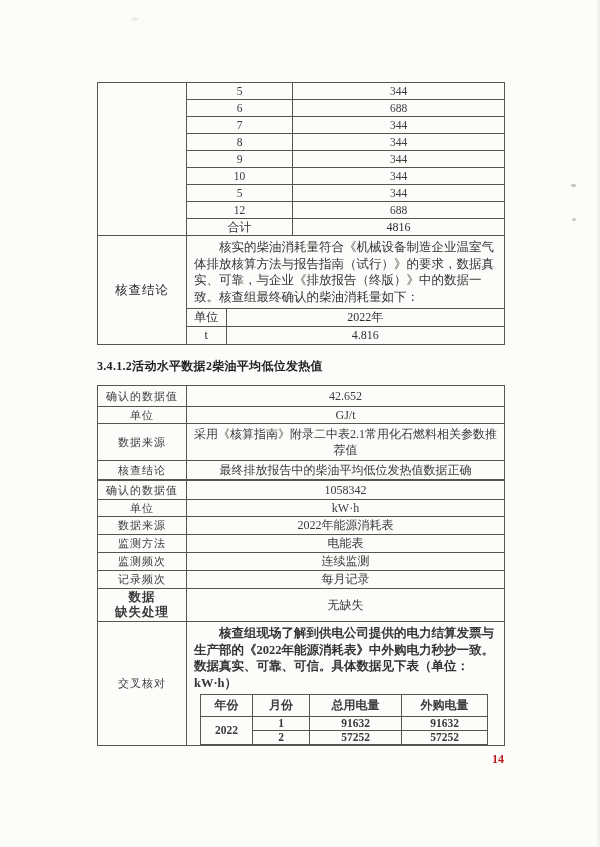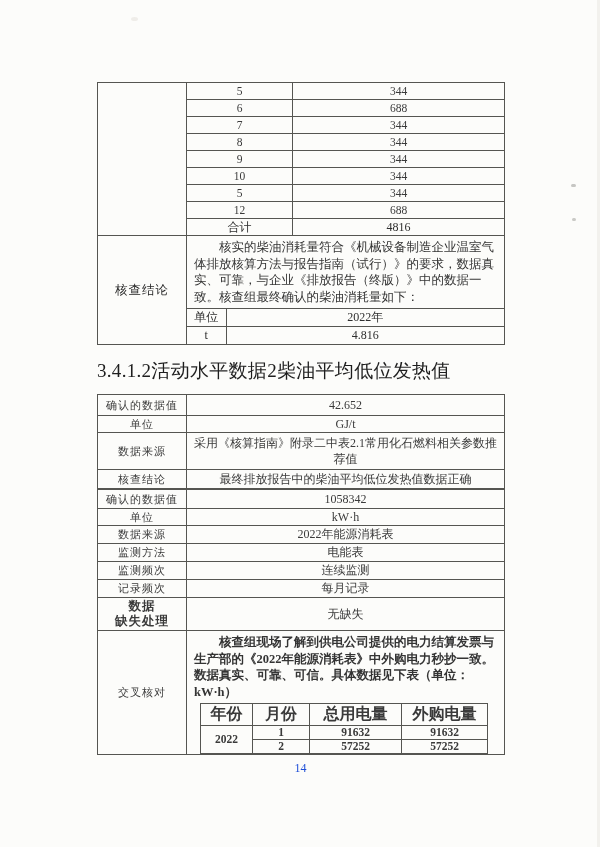--- a/index.html
+++ b/index.html
@@ -19,38 +19,38 @@
   .label-cell{font-weight:normal;font-size:12.5px;color:#262626;letter-spacing:1px;}
   
   .concl-cell{padding:0;text-align:left;}
   .para{font-size:12.5px;line-height:16.5px;text-align:left;text-indent:2em;padding:3px 7px 1px 7px;color:#343434;}
   .inner-sum{width:100%;margin-top:2px;}
   .inner-sum td{border:1px solid #555551;height:17px;font-size:12px;text-align:center;}
   .inner-sum td:first-child{border-left:none;}
   .inner-sum td:last-child{border-right:none;}
   .inner-sum tr:last-child td{border-bottom:none;}
   
-  .heading{font-size:19px;font-weight:normal;color:#1e1e1e;margin:13px 0 10px 0;letter-spacing:0.3px;}
+  .heading{font-size:12px;font-weight:bold;color:#1e1e1e;margin:13px 0 10px 0;letter-spacing:0.3px;}
   
   .kv td{font-size:12px;color:#3a3a3a;}
   .kv .label-cell{font-size:11px;margin-left:25px;}
   .r20 td{height:20px;}
   .r17 td{height:16px;}
   .r34 td{height:34px;}
   .r18 td{height:18px;}
   .r33 td{height:32px;}
   .kv .wrap-val{font-size:12px;line-height:16px;padding:1px 2px;}
   .two-line div{line-height:15px;font-weight:bold;font-size:12.5px;letter-spacing:1px;}
   
   .cross-cell{padding:0;text-align:left;vertical-align:top;font-weight:bold;}
   .inner-cross{width:287px;margin:2px 0 0 13px;}
   .inner-cross td{border:1px solid #555551;text-align:center;}
-  .inner-cross .hdr td{height:21px;font-size:16px;}
+  .inner-cross .hdr td{height:21px;font-size:12px;}
   .inner-cross .dr td{height:13px;font-size:11.5px;line-height:13px;}
-  .pagenum{margin-top:6px;text-align:center;font-size:12px;color:#1d4ed8;}
+  .pagenum{margin-top:6px;text-align:right;font-size:12px;color:#b91c1c;font-weight:bold;}
   
   .speck{position:absolute;border-radius:2px;}
   .sp1{left:571px;top:184px;width:5px;height:3px;background:#c6c6c3;}
   .sp2{left:572px;top:218px;width:4px;height:3px;background:#cacac6;}
   .sp3{left:131px;top:17px;width:7px;height:4px;background:#efede9;border-radius:50%;}
   .edge-shade{position:absolute;right:0;top:0;width:3px;height:847px;background:#f2f1ed;}
 </style>
 </head>
 <body>
 

